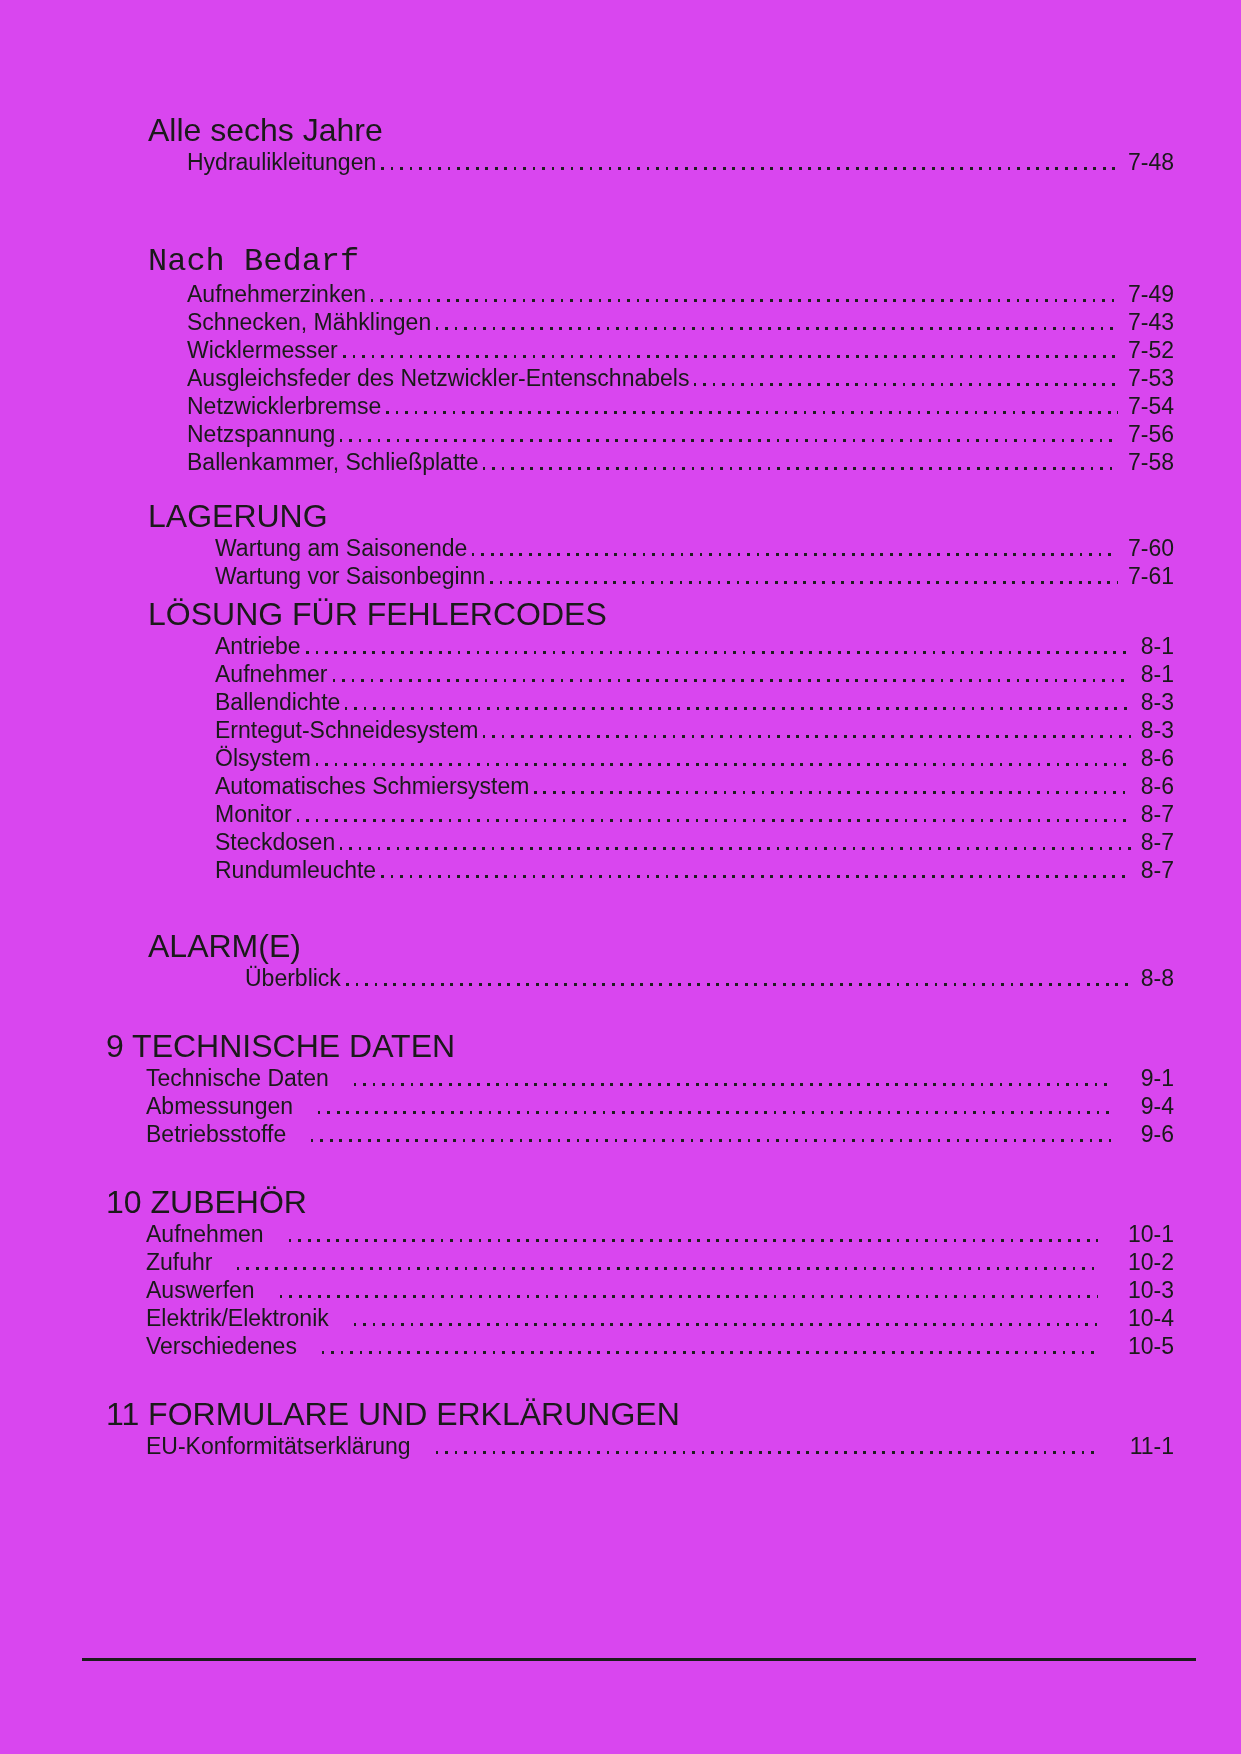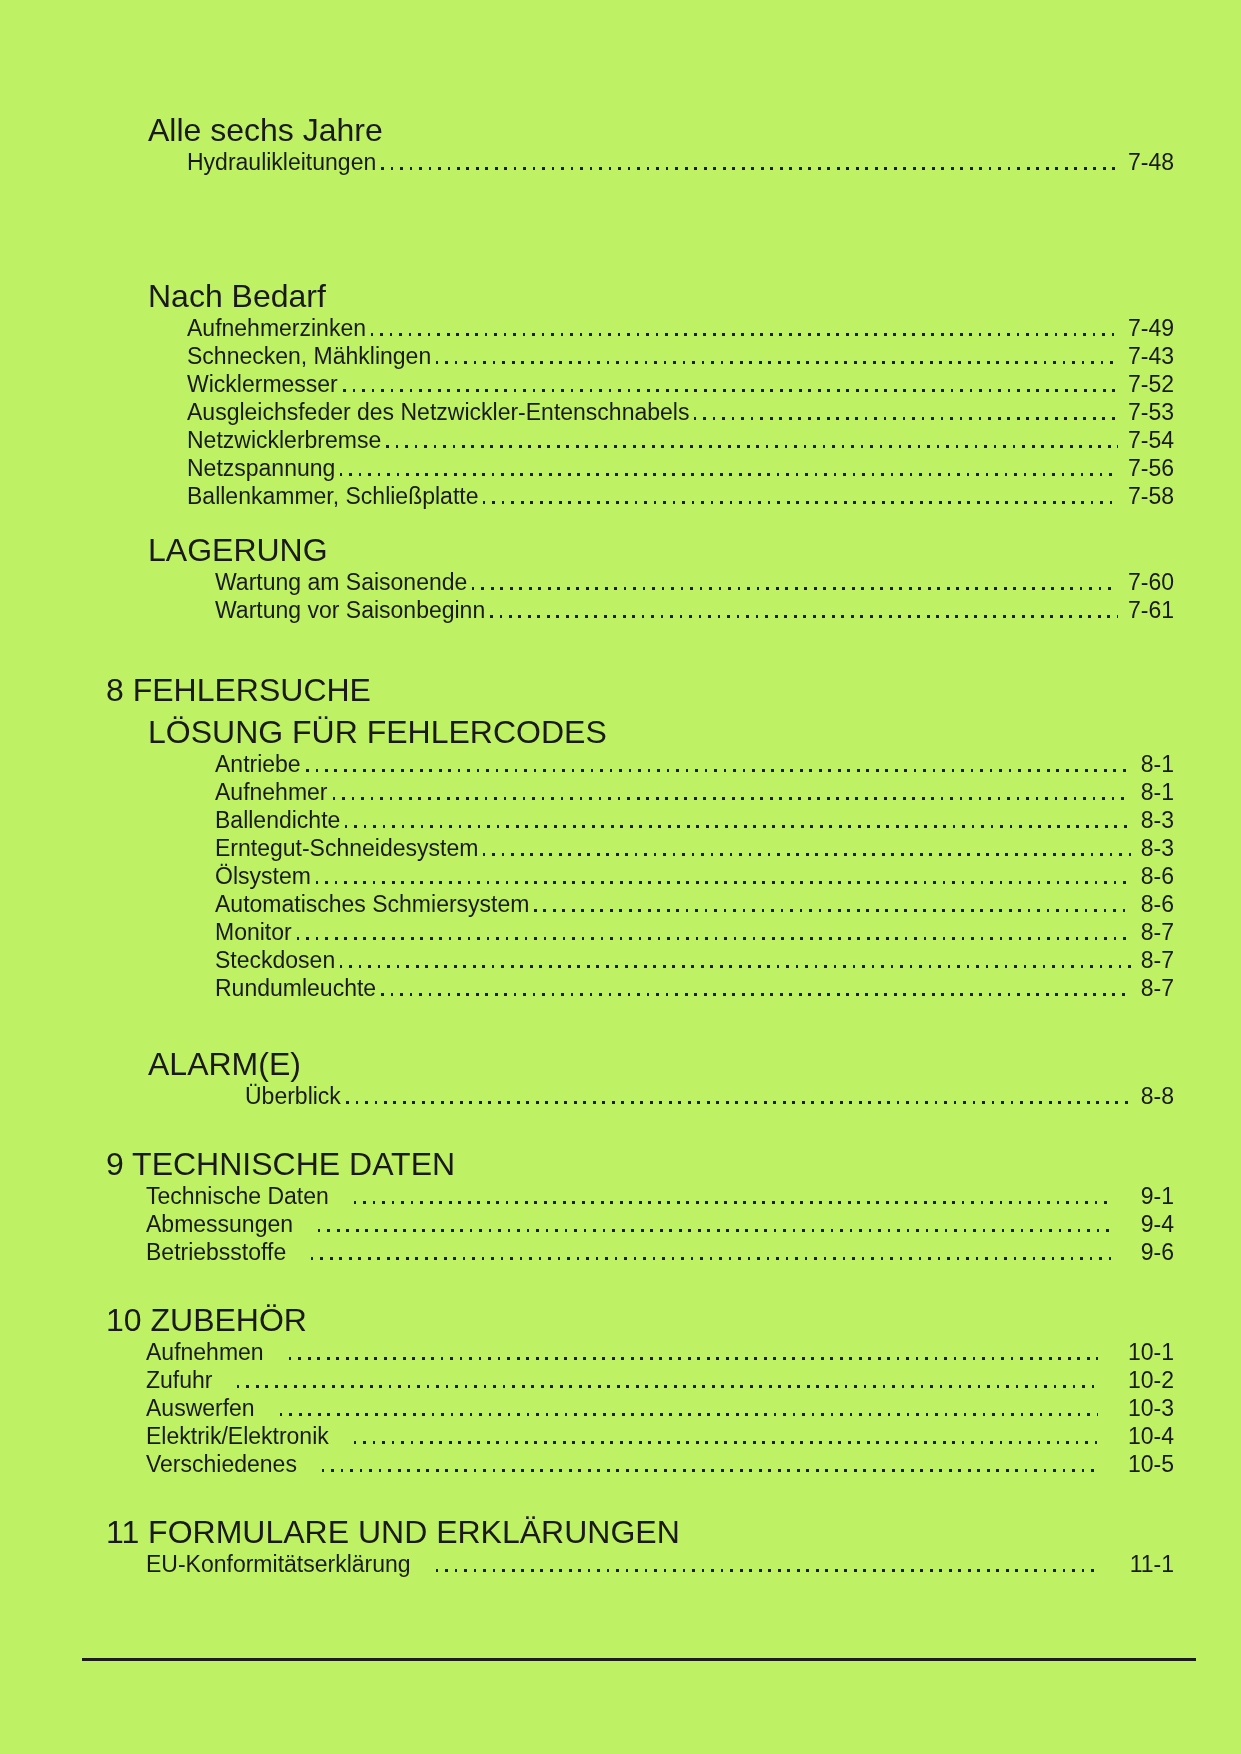--- a/index.html
+++ b/index.html
@@ -11,21 +11,21 @@
     width: 1241px;
     height: 1754px;
     font-family: "Liberation Sans", sans-serif;
     color: #1a1a1a;
     -webkit-font-smoothing: antialiased;
   }
   .page {
     position: relative;
     width: 1241px;
     height: 1754px;
-    background: #bef264;
+    background: #d946ef;
     overflow: hidden;
   }
   .toc {
     padding: 112px 67px 0 106px;
   }
   .heading {
     font-size: 32px;
     line-height: 36px;
     white-space: nowrap;
     font-weight: 400;
@@ -53,21 +53,21 @@
       #1e1e1e 0px, #1e1e1e 2.5px,
       transparent 2.5px, transparent 9.5px
     );
   }
   .pagenum { white-space: nowrap; }
   
   .sp-xs  { margin-top: 6px; }
   .sp-sm  { margin-top: 22px; }
   .sp-md  { margin-top: 36px; }
   .sp-lg  { margin-top: 44px; }
-  .sp-xl  { margin-top: 102px; }
+  .sp-xl  { margin-top: 68px; font-family: Liberation Mono, monospace; }
   .sp-xxl { margin-top: 48px; }
   .footer-rule {
     position: absolute;
     left: 82px;
     right: 45px;
     top: 1658px;
     height: 3px;
     background: #1c1c1c;
   }
 </style>
@@ -122,21 +122,20 @@
       <div class="row indent-3">
         <span class="label">Wartung am Saisonende</span>
         <span class="leader"></span>
         <span class="pagenum">7-60</span>
       </div>
       <div class="row indent-3">
         <span class="label">Wartung vor Saisonbeginn</span>
         <span class="leader"></span>
         <span class="pagenum">7-61</span>
       </div>
-      <div class="heading chapter sp-xxl">8 FEHLERSUCHE</div>
       <div class="heading section sp-xs">LÖSUNG FÜR FEHLERCODES</div>
       <div class="row indent-3">
         <span class="label">Antriebe</span>
         <span class="leader"></span>
         <span class="pagenum">8-1</span>
       </div>
       <div class="row indent-3">
         <span class="label">Aufnehmer</span>
         <span class="leader"></span>
         <span class="pagenum">8-1</span>

